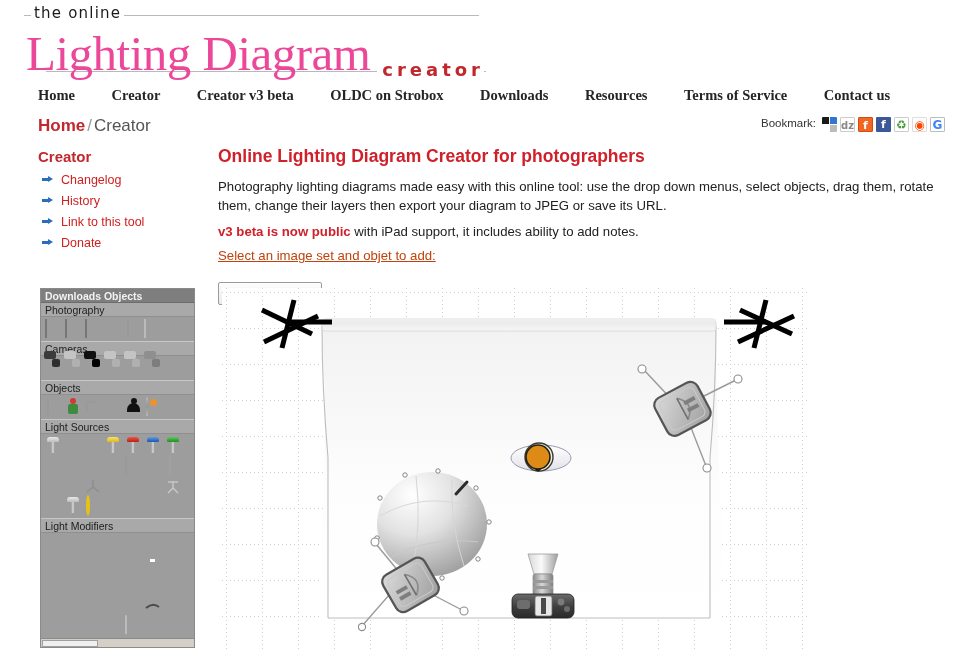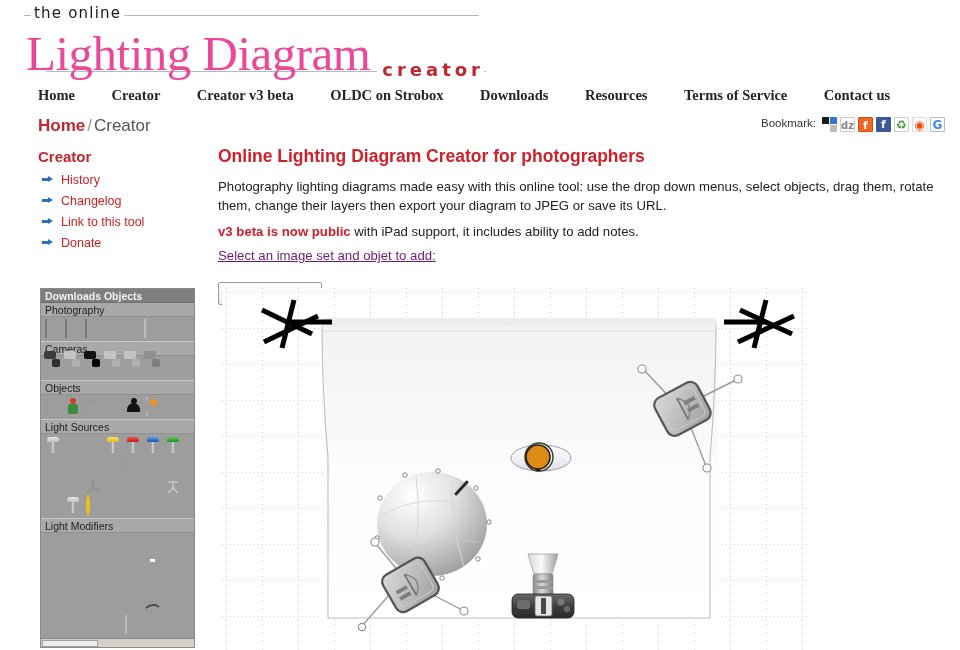--- a/index.html
+++ b/index.html
@@ -110,21 +110,21 @@
     font-size: 17.5px; font-weight: bold; color: #d0202a; margin: 0 0 10px 0;
   }
   .intro {
     font-family: "Liberation Sans", sans-serif;
     font-size: 13.2px; color: #222; line-height: 19px; margin: 0 0 9px 0;
     max-width: 722px;
   }
   .v3line { font-family: "Liberation Sans", sans-serif; font-size: 13.2px; color:#222; margin:0 0 9px 0;}
   .v3line .hl { color: #d0202a; font-weight: bold; }
   .select-label {
-    font-family: "Liberation Sans", sans-serif; font-size: 13.2px; color: #701a75;
+    font-family: "Liberation Sans", sans-serif; font-size: 13.2px; color: #c2410c;
     text-decoration: underline; margin: 0 0 19px 0;
   }
   .toolbar { display: flex; align-items: center; gap: 6px; }
   .btn-clear {
     font-family: "Liberation Sans", sans-serif; font-size: 12.5px; color: #000;
     background: linear-gradient(#fdfdfd, #eceaea);
     border: 1px solid #9a9a9a; border-radius: 2px;
     padding: 3px 9px 4px 9px; cursor: pointer; line-height: 14px;
   }
   .sel-export {
@@ -293,25 +293,25 @@
     <span class="bm-icon bm-fb-blue">f</span>
     <span class="bm-icon bm-stumble">♻</span>
     <span class="bm-icon bm-reddit">◉</span>
     <span class="bm-icon bm-google">G</span>
   </div>
 
   <div class="sidebar">
     <div class="sidebar-title">Creator</div>
     <div class="side-item">
       <span class="side-bullet"></span>
-      <a class="side-link" href="#">History</a>
+      <a class="side-link" href="#">Changelog</a>
     </div>
     <div class="side-item">
       <span class="side-bullet"></span>
-      <a class="side-link" href="#">Changelog</a>
+      <a class="side-link" href="#">History</a>
     </div>
     <div class="side-item">
       <span class="side-bullet"></span>
       <a class="side-link" href="#">Link to this tool</a>
     </div>
     <div class="side-item">
       <span class="side-bullet"></span>
       <a class="side-link" href="#">Donate</a>
     </div>
   </div>

